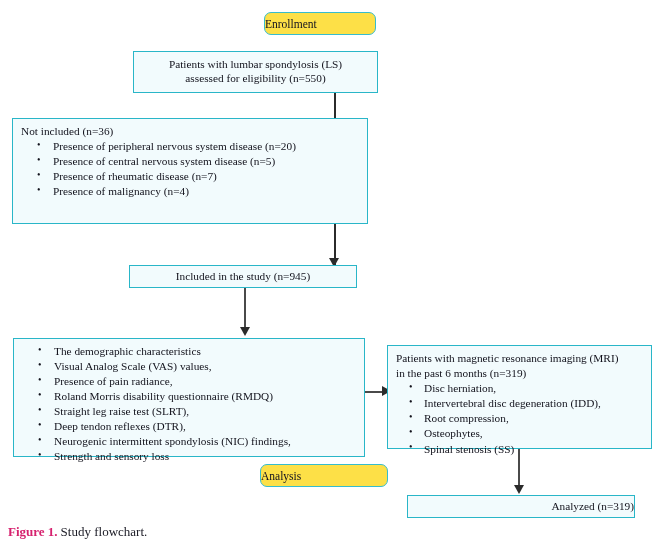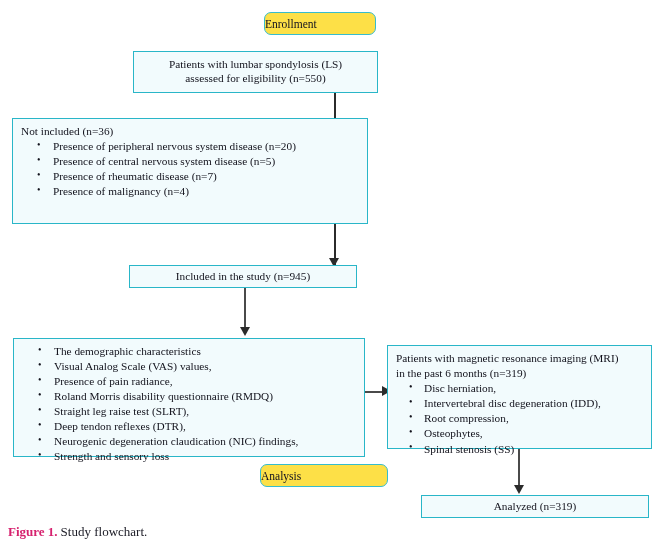--- a/index.html
+++ b/index.html
@@ -163,21 +163,21 @@
   <div class="arrowhead arrow-down" style="left:240px; top:327px;"></div>
 
   <div class="box listbox" style="left:13px; top:338px; width:352px; height:119px;">
     <ul class="bullets">
       <li>The demographic characteristics</li>
       <li>Visual Analog Scale (VAS) values,</li>
       <li>Presence of pain radiance,</li>
       <li>Roland Morris disability questionnaire (RMDQ)</li>
       <li>Straight leg raise test (SLRT),</li>
       <li>Deep tendon reflexes (DTR),</li>
-      <li>Neurogenic degeneration claudication (NIC) findings,</li>
+      <li>Neurogenic intermittent spondylosis (NIC) findings,</li>
       <li>Strength and sensory loss</li>
     </ul>
   </div>
 
   <div class="hline thick" style="left:365px; top:391px; width:21px;"></div>
   <div class="arrowhead arrow-right" style="left:382px; top:386px;"></div>
 
   <div class="box listbox" style="left:387px; top:345px; width:265px; height:104px;">
     <div class="lead">Patients with magnetic resonance imaging (MRI)</div>
     <div class="lead">in the past 6 months (n=319)</div>
@@ -190,21 +190,21 @@
     </ul>
   </div>
 
   <div class="pill" style="left:260px; top:464px; width:128px; height:23px;">
     <span>Analysis</span>
   </div>
 
   <div class="vline thick" style="left:518px; top:449px; height:38px;"></div>
   <div class="arrowhead arrow-down" style="left:514px; top:485px;"></div>
 
-  <div class="box centered" style="left:421px; top:495px; width:228px; height:23px;">
+  <div class="box centered" style="left:407px; top:495px; width:228px; height:23px;justify-content:flex-end;">
     <span>Analyzed (n=319)</span>
   </div>
 
   <div id="caption">
     <span class="figlabel">Figure 1.</span><span>Study flowchart.</span>
   </div>
 
 </div>
 
 </body></html>

